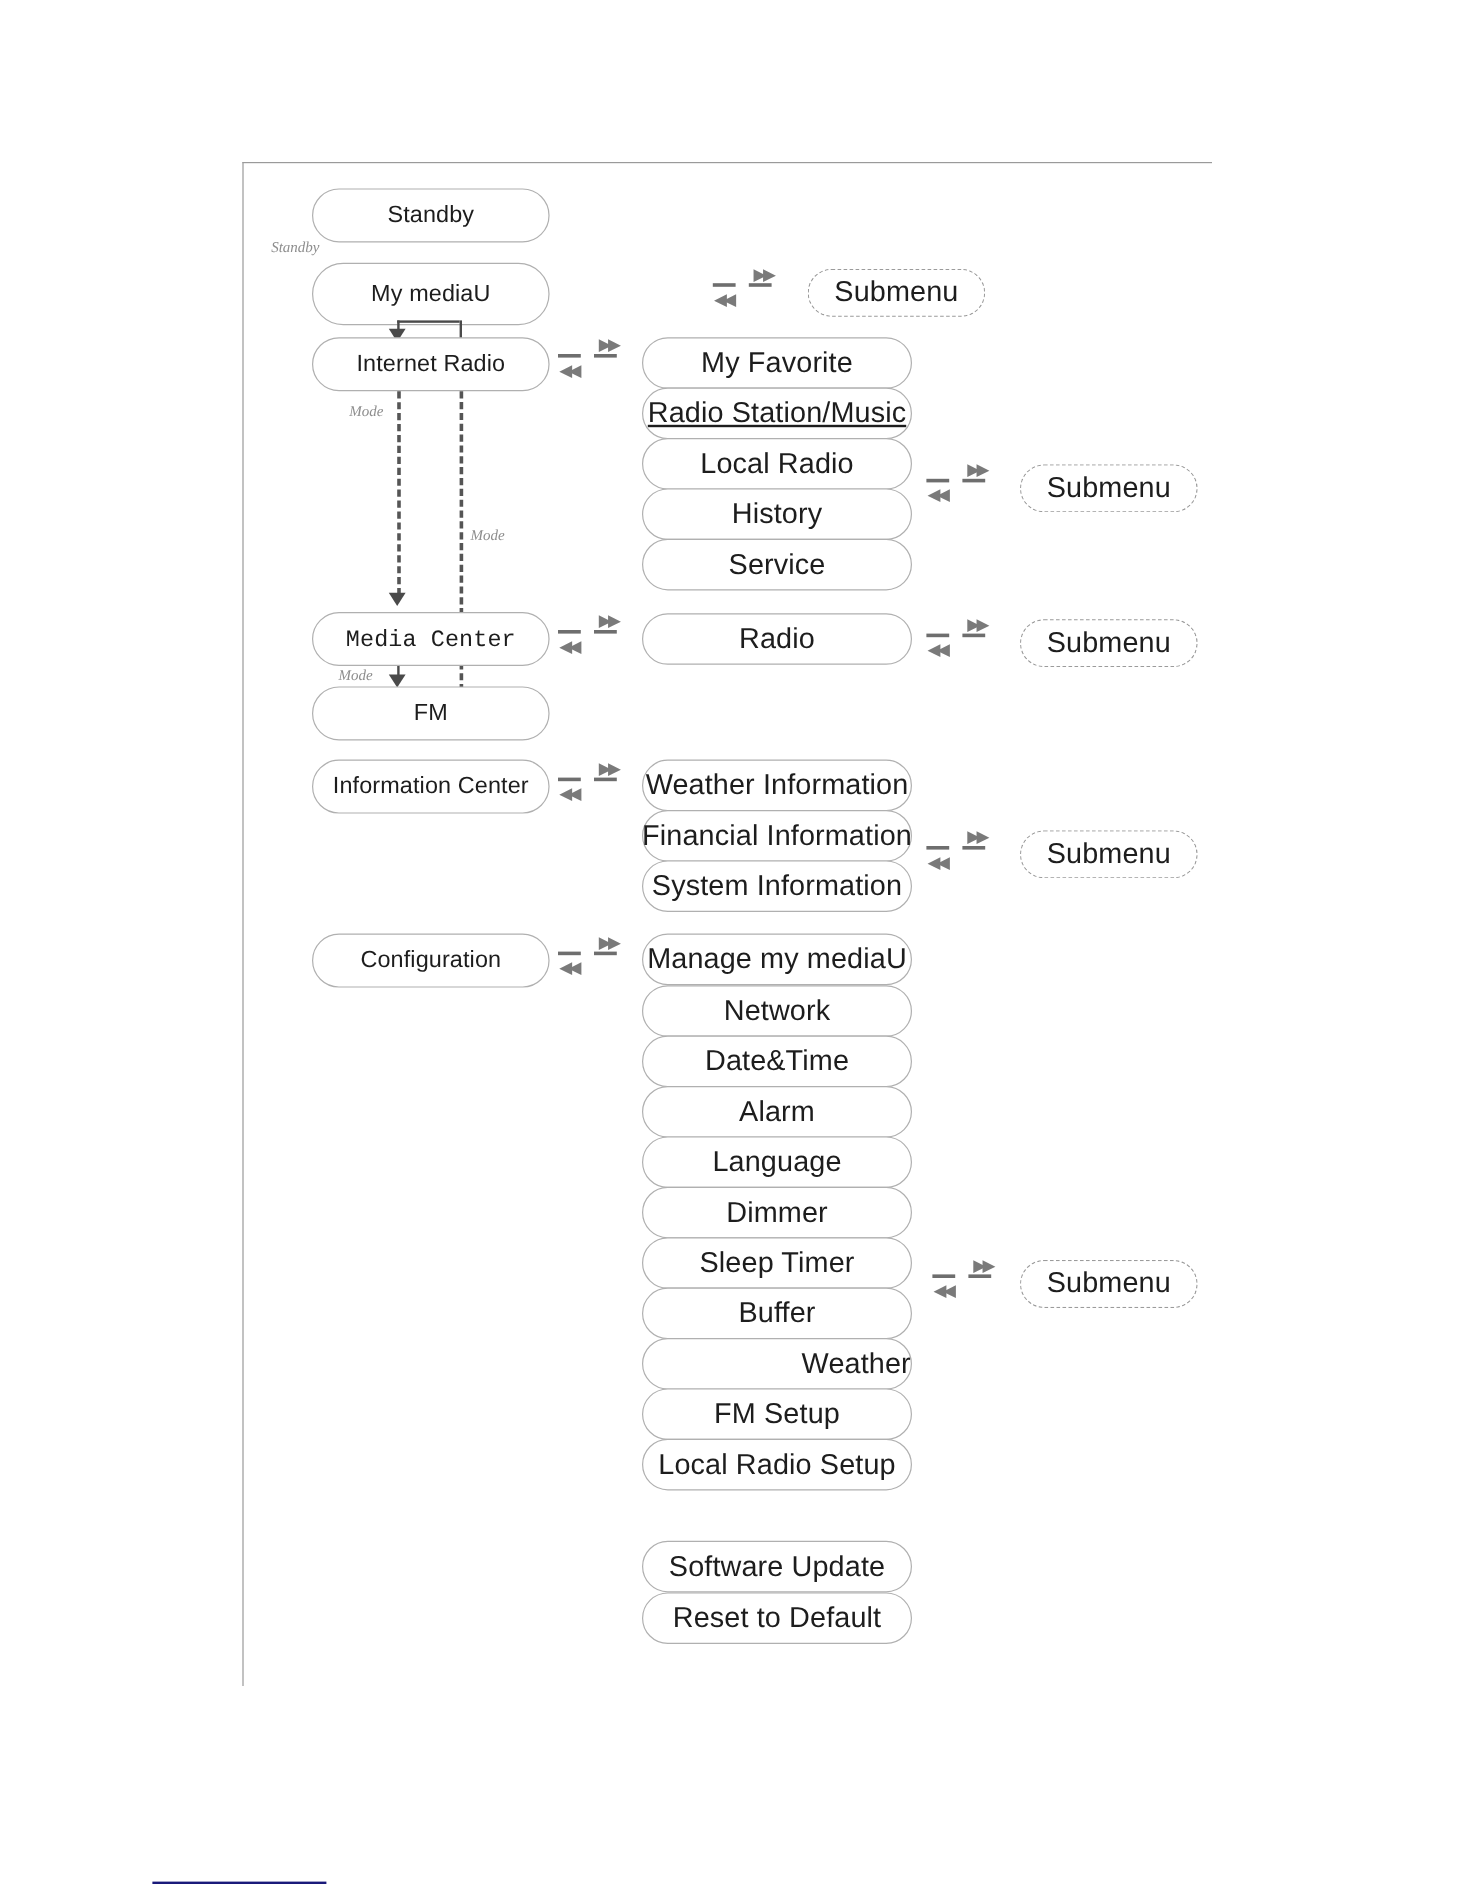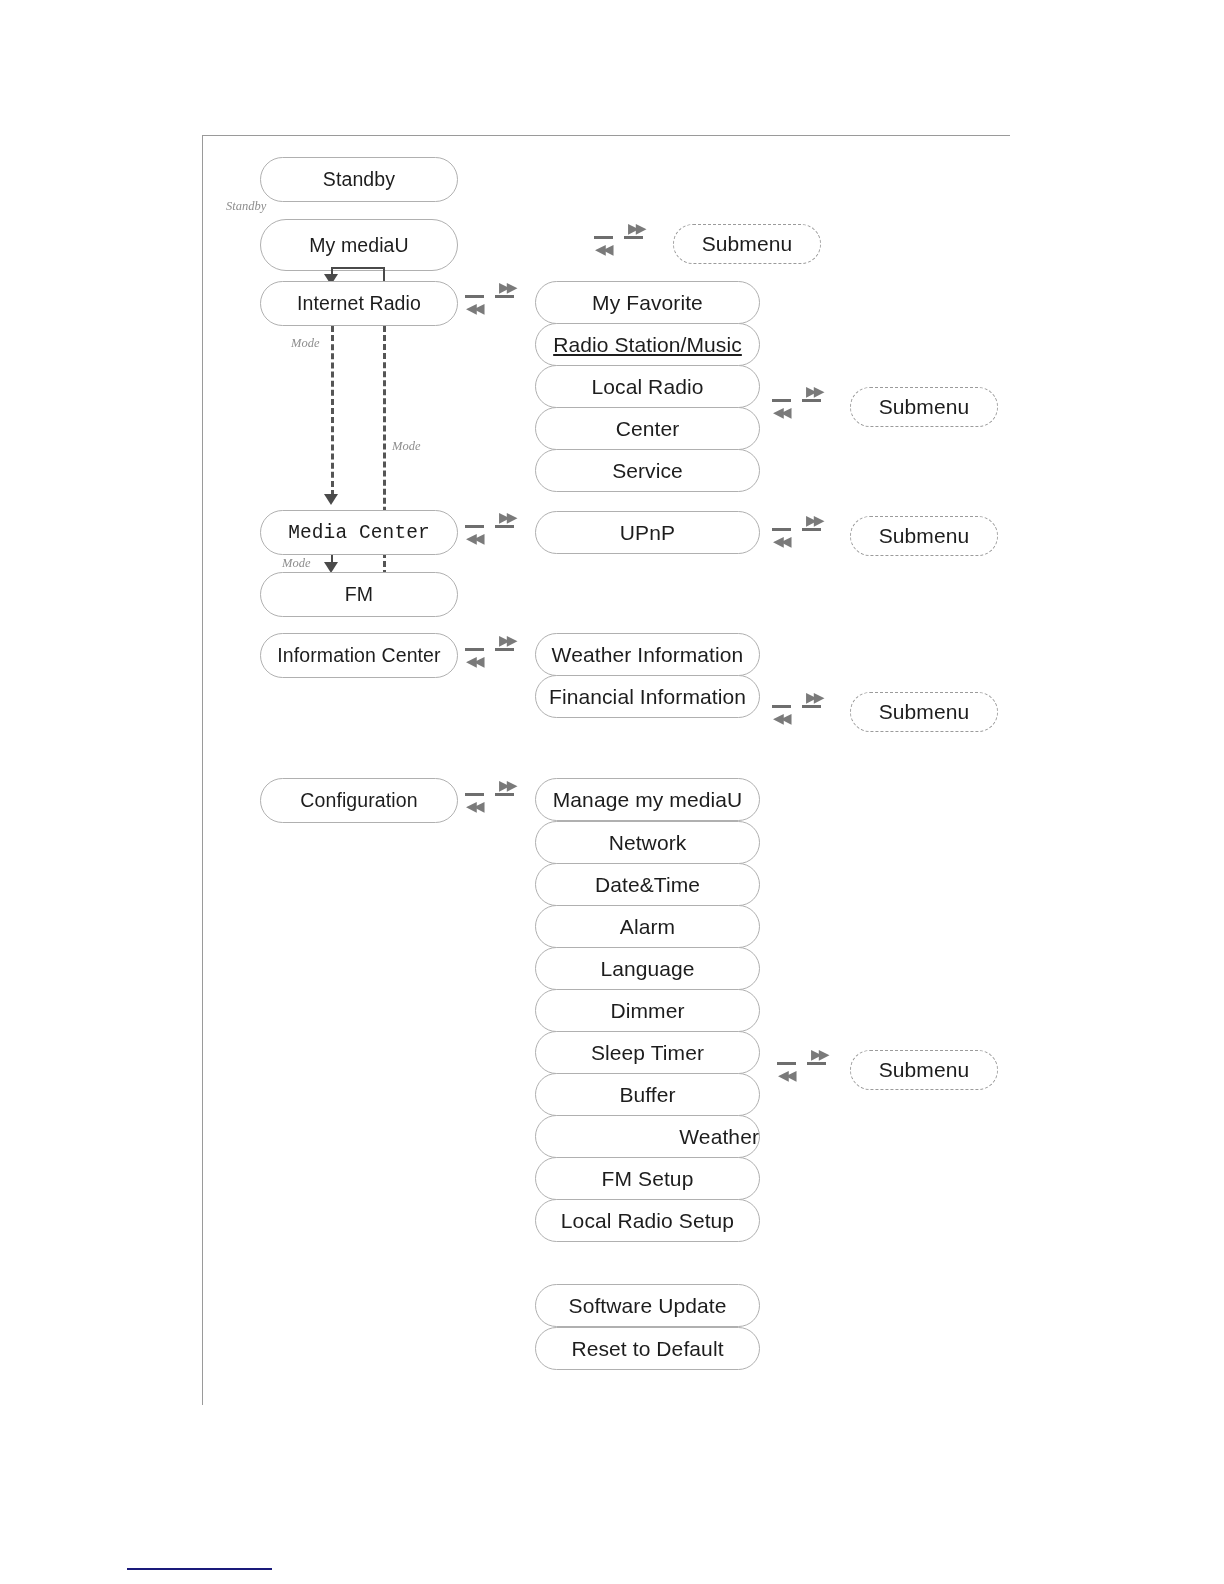--- a/index.html
+++ b/index.html
@@ -44,21 +44,21 @@
     background: #ffffff;
     color: #1d1d1d;
     display: flex;
     align-items: center;
     justify-content: center;
     font-size: 19.5px;
     letter-spacing: 0.1px;
     white-space: nowrap;
   }
   .node.sub {
-    font-size: 21px;
+    font-size: 24px;
   }
   .node.dashed {
     border: 1.4px dashed #9b9b9b;
     background: transparent;
   }
 
   
   .mini-label {
     position: absolute;
     font-family: "Liberation Serif", serif;
@@ -250,36 +250,39 @@
   <div class="node sub" style="left:535px; top:281px; width:225px; height:43px;">
     <span>My Favorite</span>
   </div>
   <div class="node sub" style="left:535px; top:323px; width:225px; height:43px;text-decoration:underline;">
     <span>Radio Station/Music</span>
   </div>
   <div class="node sub" style="left:535px; top:365px; width:225px; height:43px;">
     <span>Local Radio</span>
   </div>
   <div class="node sub" style="left:535px; top:407px; width:225px; height:43px;">
-    <span>Center</span>
+    <span>History</span>
   </div>
   <div class="node sub" style="left:535px; top:449px; width:225px; height:43px;">
     <span>Service</span>
   </div>
 
   <div class="node sub" style="left:535px; top:511px; width:225px; height:43px;">
-    <span>UPnP</span>
+    <span>Radio</span>
   </div>
 
   <div class="node sub" style="left:535px; top:633px; width:225px; height:43px;">
     <span>Weather Information</span>
   </div>
   <div class="node sub" style="left:535px; top:675px; width:225px; height:43px;align-items:center;">
     <span>Financial Information</span>
   </div>
+  <div class="node sub" style="left:535px; top:717px; width:225px; height:43px;">
+    <span>System Information</span>
+  </div>
 
   <div class="node sub" style="left:535px; top:778px; width:225px; height:43px;">
     <span>Manage my mediaU</span>
   </div>
   <div class="node sub" style="left:535px; top:821px; width:225px; height:43px;">
     <span>Network</span>
   </div>
   <div class="node sub" style="left:535px; top:863px; width:225px; height:43px;">
     <span>Date&amp;Time</span>
   </div>

